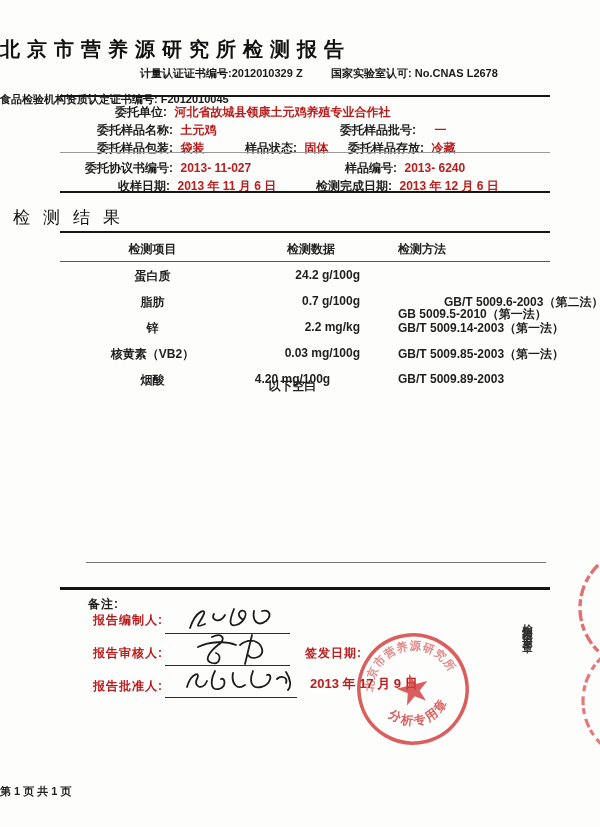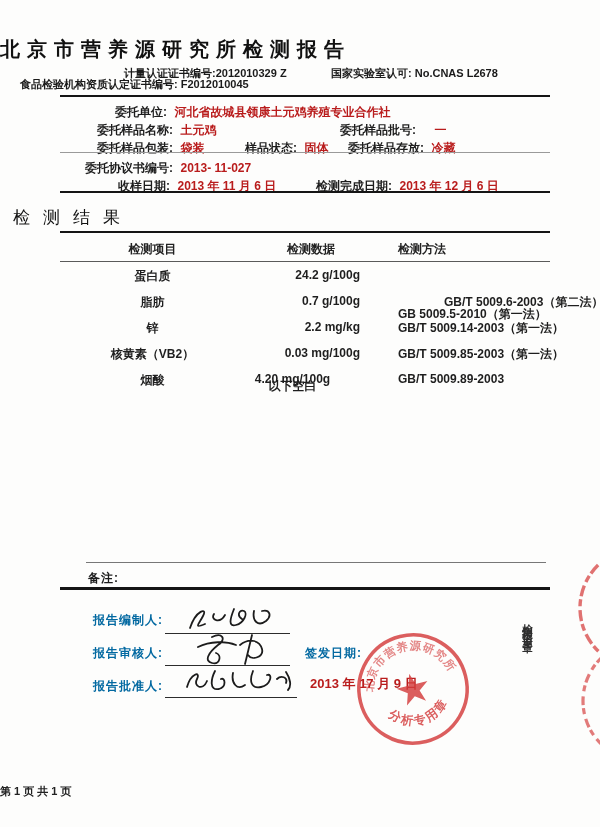--- a/index.html
+++ b/index.html
@@ -20,38 +20,38 @@
   .pair .val { margin-left:3px; }
 
   .section-title { top:206px; font-size:17px; font-weight:400; letter-spacing:13px; color:#111; }
 
   .th { font-weight:600; font-size:12px; color:#222; }
   .cell-item   { left:85px;  width:135px; text-align:center; font-size:12px; font-weight:600; }
   .cell-value  { left:225px; width:135px; text-align:right;  font-size:12px; font-weight:700; }
   .cell-method { left:398px; font-size:12px; font-weight:600; white-space:nowrap; }
   .end-note { left:225px; width:135px; text-align:center; font-size:12px; font-weight:600; }
 
-  .sig-label { font-size:12px; font-weight:700; letter-spacing:1px; color:#0369a1; }
+  .sig-label { font-size:12px; font-weight:700; letter-spacing:1px; color:#b91c1c; }
   .sig-line { background:#2c2c2c; height:1px; }
   .sig-svg path { fill:none; stroke:#1c1c1c; stroke-width:1.8; stroke-linecap:round; stroke-linejoin:round; }
 
   .seal { transform:rotate(-14deg); opacity:.82; }
   .side-seal-label { writing-mode:vertical-rl; font-size:10.5px; letter-spacing:3px; font-weight:600; color:#2e2e2e; }
 
   .footer-text { top:784px; font-size:11px; font-weight:600; color:#222; }
 </style>
 </head>
 <body>
 
 <div id="page">
 
   <div class="abs ctr doc-title">北京市营养源研究所检测报告</div>
-  <div class="abs cert-line" style="left:124px; top:66px;">计量认证证书编号:2012010329 Z</div>
+  <div class="abs cert-line" style="left:140px; top:66px;">计量认证证书编号:2012010329 Z</div>
   <div class="abs cert-line" style="left:331px; top:66px;">国家实验室认可: No.CNAS L2678</div>
-  <div class="abs ctr cert-line" style="top:77px;padding-left:20px;">食品检验机构资质认定证书编号: F2012010045</div>
+  <div class="abs ctr cert-line" style="top:92px;">食品检验机构资质认定证书编号: F2012010045</div>
   <div class="abs hline" style="left:60px; top:95px; width:490px; height:2px;"></div>
 
   <div class="abs pair" style="left:115px; top:102px;">
     <span class="lbl">委托单位:</span>
     <span class="val">河北省故城县领康土元鸡养殖专业合作社</span>
   </div>
   <div class="abs pair" style="left:340px; top:120px;">
     <span class="lbl">委托样品批号:</span>
     <span class="val" style="margin-left:14px;">一</span>
   </div>
@@ -68,20 +68,24 @@
     <span class="val">固体</span>
   </div>
   <div class="abs pair" style="left:348px; top:138px;">
     <span class="lbl">委托样品存放:</span>
     <span class="val">冷藏</span>
   </div>
   <div class="abs thin" style="left:60px; top:152px; width:490px; background:#9a9a9a;"></div>
   <div class="abs pair" style="left:85px; top:158px;">
     <span class="lbl">委托协议书编号:</span>
     <span class="val">2013- 11-027</span>
+  </div>
+  <div class="abs pair" style="left:345px; top:158px;">
+    <span class="lbl">样品编号:</span>
+    <span class="val">2013- 6240</span>
   </div>
   <div class="abs pair" style="left:118px; top:176px;">
     <span class="lbl">收样日期:</span>
     <span class="val">2013 年 11 月 6 日</span>
   </div>
   <div class="abs pair" style="left:316px; top:176px;">
     <span class="lbl">检测完成日期:</span>
     <span class="val">2013 年 12 月 6 日</span>
   </div>
   <div class="abs hline" style="left:60px; top:191px; width:490px; height:2px;"></div>
@@ -110,21 +114,21 @@
   <div class="abs cell-value" style="top:346px;">0.03 mg/100g</div>
   <div class="abs cell-method" style="top:346px;">GB/T 5009.85-2003（第一法）</div>
 
   <div class="abs cell-item" style="top:372px;">烟酸</div>
   <div class="abs cell-value" style="top:372px;text-align:center;">4.20 mg/100g</div>
   <div class="abs cell-method" style="top:372px;">GB/T 5009.89-2003</div>
 
   <div class="abs end-note" style="top:378px;">以下空白</div>
 
   <div class="abs thin" style="left:86px; top:562px; width:460px; background:#777;"></div>
-  <div class="abs lbl" style="left:88px; top:570px; letter-spacing:1px;">备注:</div>
+  <div class="abs lbl" style="left:88px; top:596px; letter-spacing:1px;">备注:</div>
   <div class="abs hline" style="left:60px; top:587px; width:490px; height:3px;"></div>
 
   <div class="abs sig-label" style="left:93px; top:612px;">报告编制人:</div>
   <div class="abs sig-label" style="left:93px; top:645px;">报告审核人:</div>
   <div class="abs sig-label" style="left:93px; top:678px;">报告批准人:</div>
 
   <div class="abs sig-line" style="left:165px; top:633px; width:125px;"></div>
   <div class="abs sig-line" style="left:165px; top:665px; width:125px;"></div>
   <div class="abs sig-line" style="left:165px; top:697px; width:132px;"></div>
 

